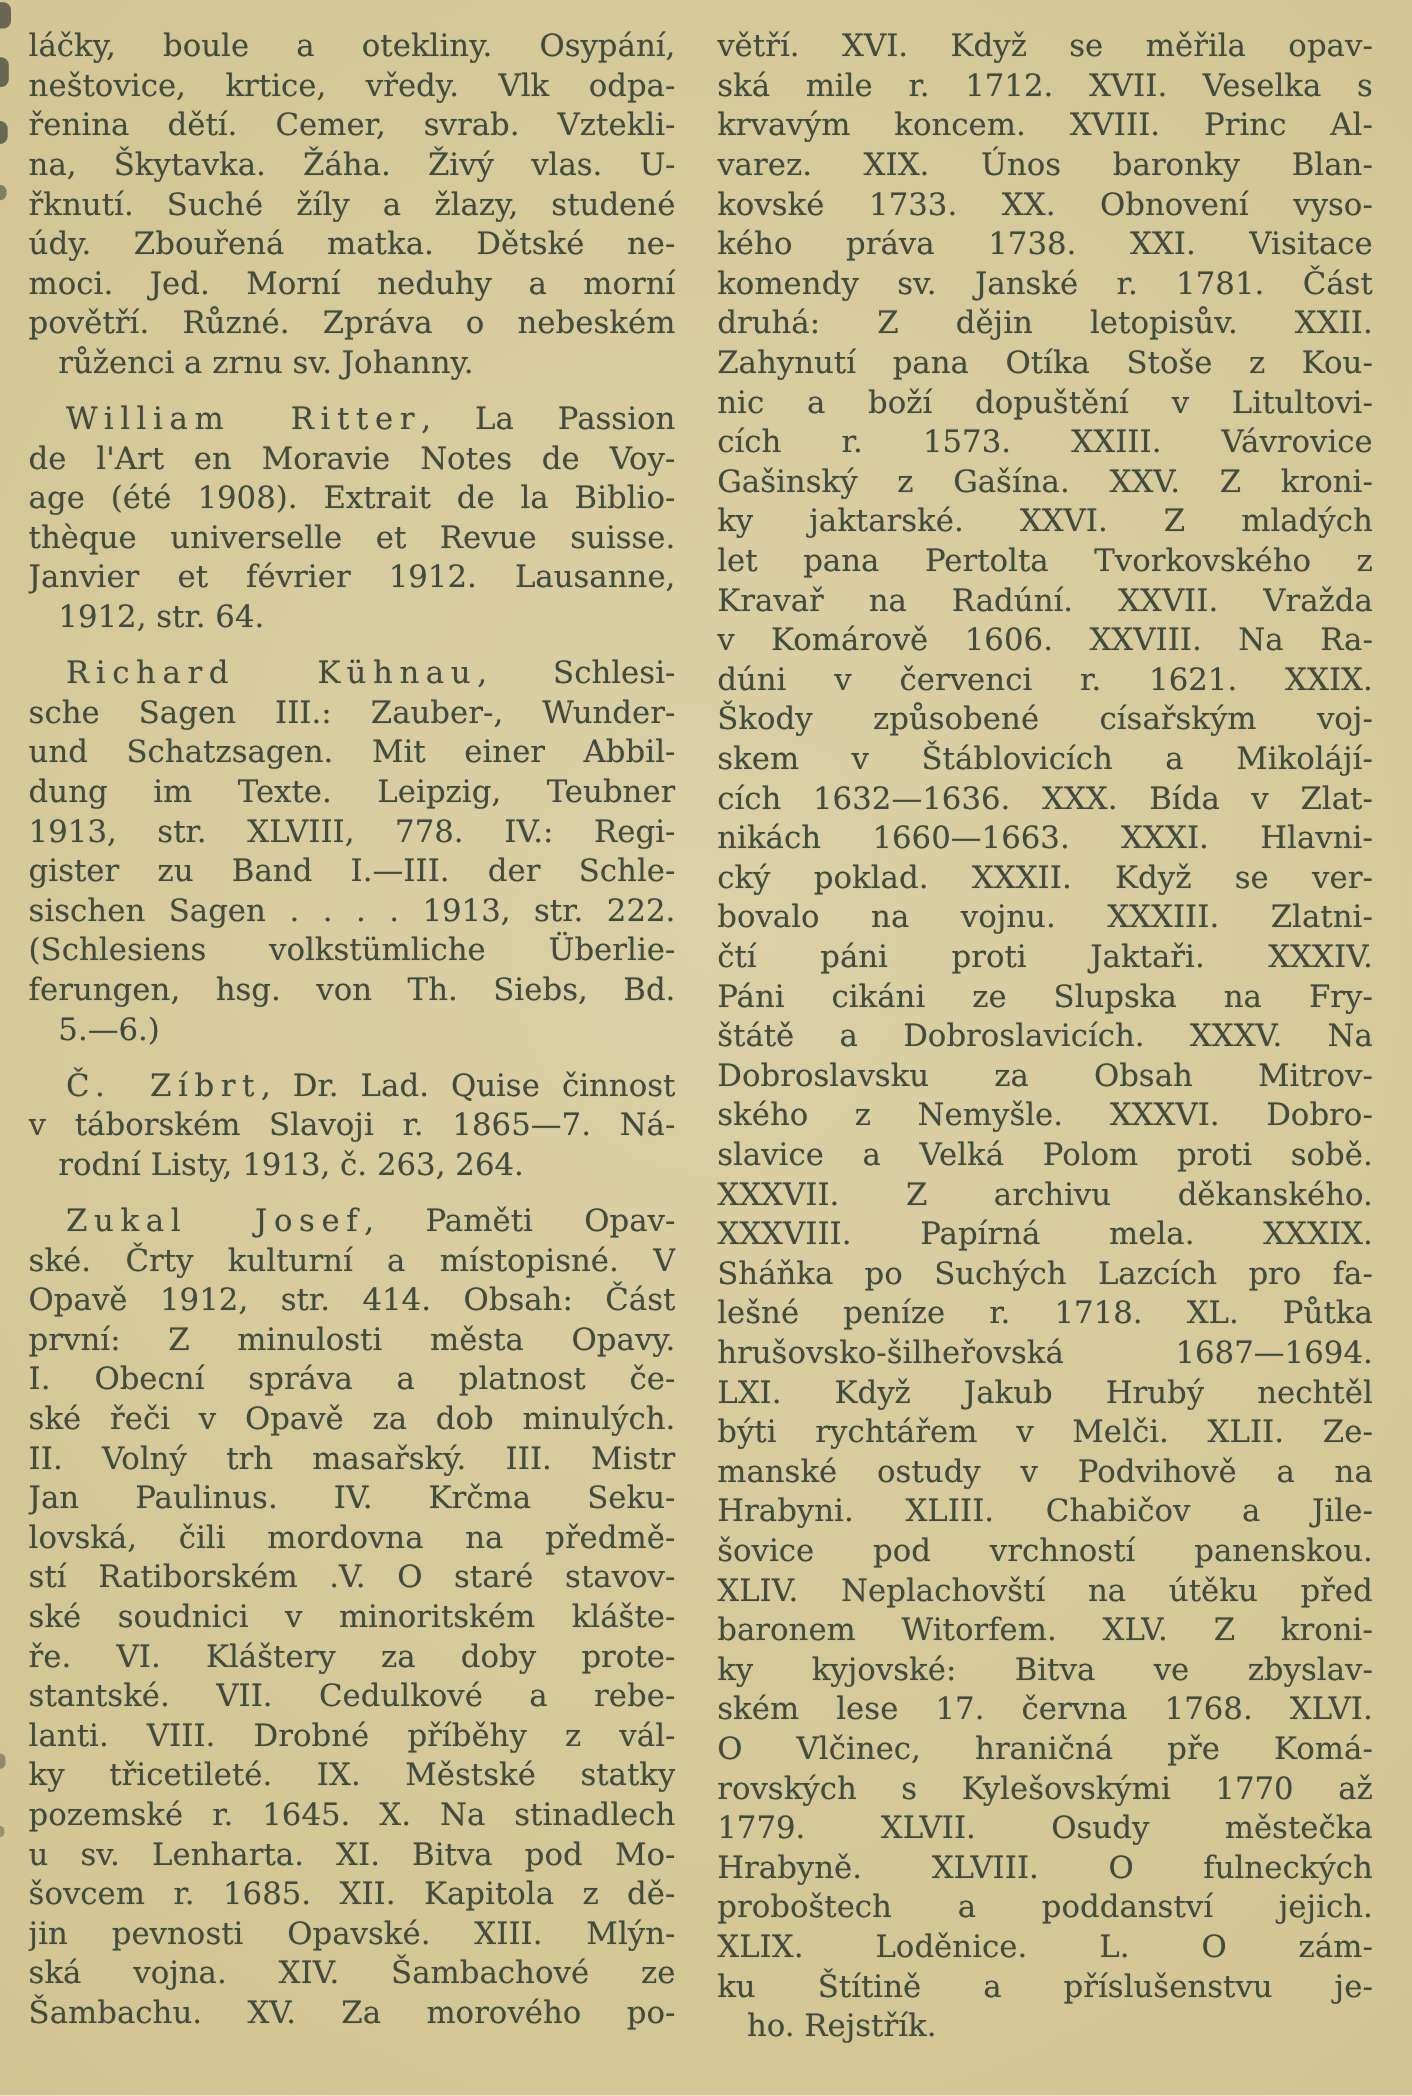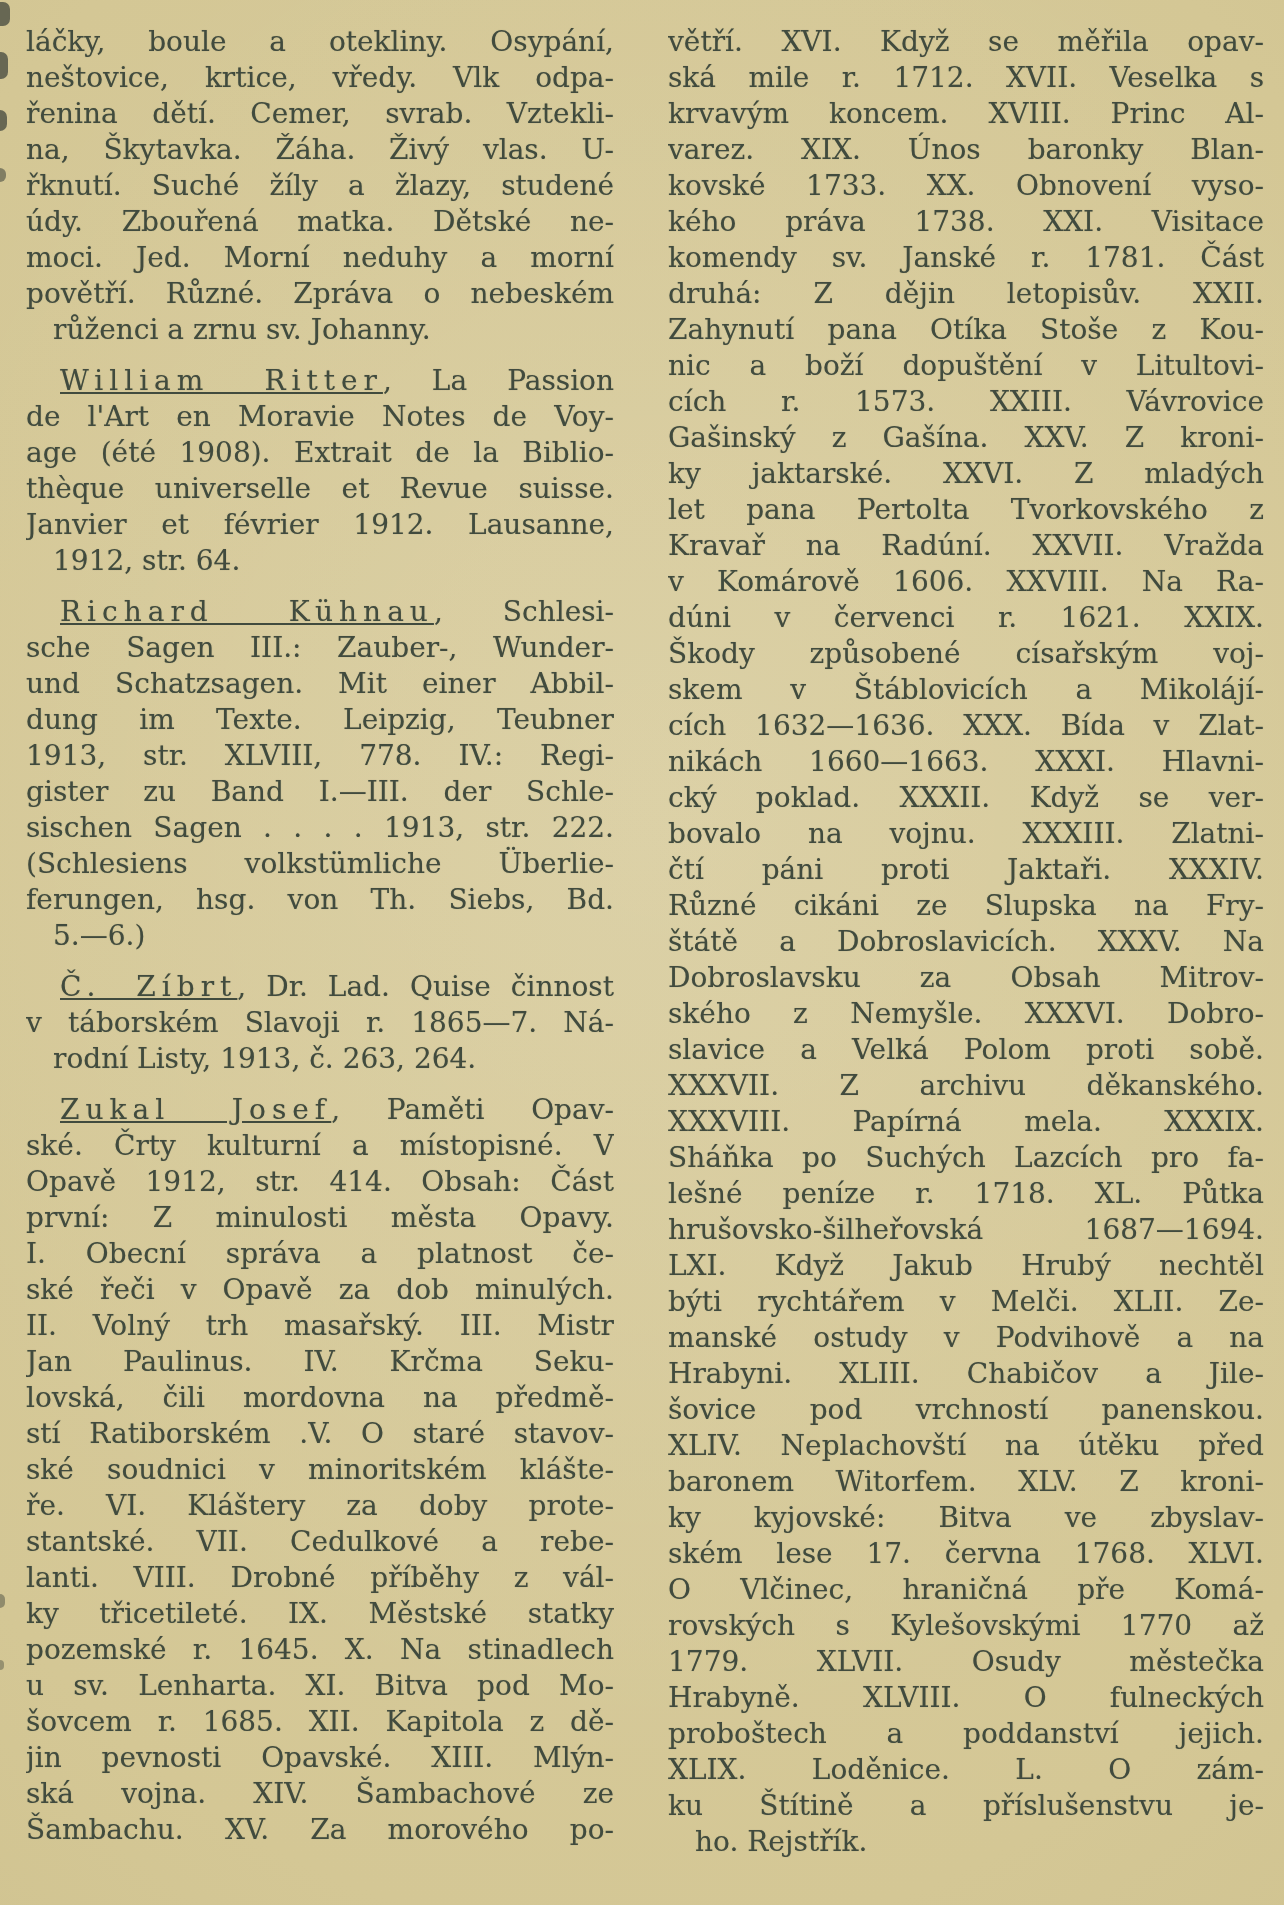--- a/index.html
+++ b/index.html
@@ -5,41 +5,41 @@
   html, body { margin: 0; padding: 0; }
   body {
     width: 1284px; height: 1905px; overflow: hidden; position: relative;
     background:
       radial-gradient(120% 95% at 52% 42%, rgba(255,252,235,0.10) 0%, rgba(0,0,0,0) 55%),
       radial-gradient(ellipse 115% 95% at 50% 45%, #d8cc9f 0%, #d4c795 60%, #ccbf8c 100%);
   }
   .page {
     display: flex;
     padding: 24px 20px 0 26px;
-    gap: 54px;
+    gap: 38px;
     box-sizing: border-box;
     width: 1284px;
   }
   .col { flex: 0 0 auto; }
   .col-left  { width: 588px; }
   .col-right { width: 596px; }
   .line {
     font-family: "DejaVu Serif", "Liberation Serif", serif;
     font-size: 28px;
     line-height: 36px;
     height: 36px;
     overflow: hidden;
     color: #414b3e;
     text-align: justify;
     text-align-last: justify;
     text-shadow: 0 0 1px rgba(62,72,58,0.35);
   }
   .line.end { text-align-last: left; margin-left: 27px; }
   .line.ind { text-indent: 34px; margin-top: 15px; }
-  .sp { letter-spacing: 6px; word-spacing: 9px; text-decoration: underline; }
+  .sp { letter-spacing: 6px; word-spacing: 9px; }
   .artifact {
     position: absolute; left: 0;
     background: #3d423a; opacity: 0.72;
     border-radius: 0 7px 7px 0;
   }
   .artifact.a1 { top: 2px;    width: 10px; height: 24px; }
   .artifact.a2 { top: 52px;   width: 8px;  height: 27px; }
   .artifact.a3 { top: 110px;  width: 7px;  height: 21px; }
   .artifact.a4 { top: 168px;  width: 6px;  height: 14px; opacity: 0.55; }
   .artifact.a5 { top: 1594px; width: 5px;  height: 14px; opacity: 0.45; }
@@ -125,21 +125,21 @@
       <div class="line">Kravař na Radúní. XXVII. Vražda</div>
       <div class="line">v Komárově 1606. XXVIII. Na Ra-</div>
       <div class="line">dúni v červenci r. 1621. XXIX.</div>
       <div class="line">Škody způsobené císařským voj-</div>
       <div class="line">skem v Štáblovicích a Mikolájí-</div>
       <div class="line">cích 1632—1636. XXX. Bída v Zlat-</div>
       <div class="line">nikách 1660—1663. XXXI. Hlavni-</div>
       <div class="line">cký poklad. XXXII. Když se ver-</div>
       <div class="line">bovalo na vojnu. XXXIII. Zlatni-</div>
       <div class="line">čtí páni proti Jaktaři. XXXIV.</div>
-      <div class="line">Různé cikáni ze Slupska na Fry-</div>
+      <div class="line">Páni cikáni ze Slupska na Fry-</div>
       <div class="line">štátě a Dobroslavicích. XXXV. Na</div>
       <div class="line">Dobroslavsku za Obsah Mitrov-</div>
       <div class="line">ského z Nemyšle. XXXVI. Dobro-</div>
       <div class="line">slavice a Velká Polom proti sobě.</div>
       <div class="line">XXXVII. Z archivu děkanského.</div>
       <div class="line">XXXVIII. Papírná mela. XXXIX.</div>
       <div class="line">Sháňka po Suchých Lazcích pro fa-</div>
       <div class="line">lešné peníze r. 1718. XL. Půtka</div>
       <div class="line">hrušovsko-šilheřovská 1687—1694.</div>
       <div class="line">LXI. Když Jakub Hrubý nechtěl</div>

